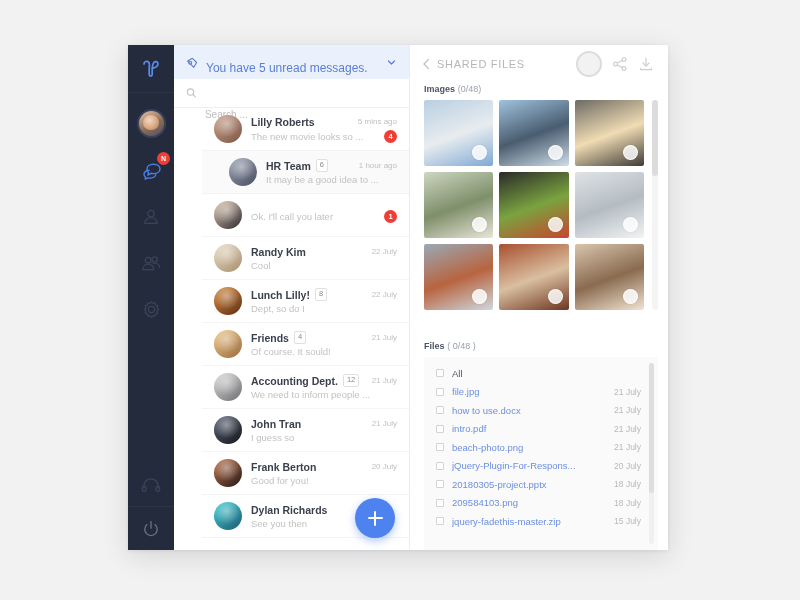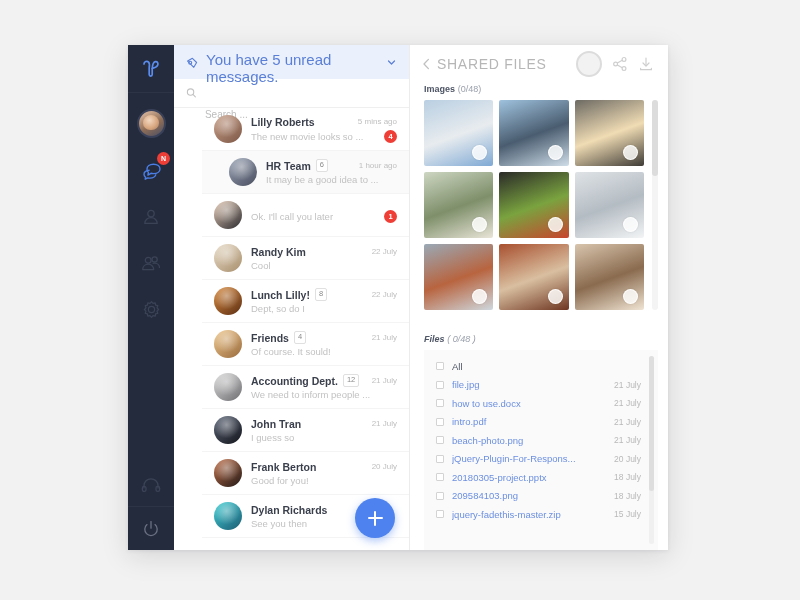--- a/index.html
+++ b/index.html
@@ -89,21 +89,21 @@
     position: relative;
   }
   .unread-banner {
     height: 34px;
     background: #eaf0fc;
     display: flex; align-items: center;
     padding: 0 12px;
     gap: 7px;
   }
   .unread-text {
-    color: #5a7fd6; font-size: 15px; flex: 1; margin-top: 12px;
+    color: #5a7fd6; font-size: 12px; flex: 1; margin-top: 12px;
   }
   .search-bar {
     height: 29px;
     display: flex; align-items: center;
     padding: 0 12px; gap: 8px;
     border-bottom: 1px solid #efefef;
   }
   .search-input {
     border: none; outline: none;
     font-size: 10px; color: #b8b8b8;
@@ -197,21 +197,21 @@
     height: 38px;
     display: flex; align-items: center;
     padding: 0 14px 0 12px;
     gap: 10px;
   }
   .back-link {
     display: flex; align-items: center; gap: 6px;
     cursor: pointer;
   }
   .back-title {
-    font-size: 14px; color: #b6b6b6; letter-spacing: .7px;
+    font-size: 11px; color: #b6b6b6; letter-spacing: .7px;
   }
   .hdr-circle {
     margin-left: auto;
     width: 26px; height: 26px; border-radius: 50%;
     border: 2px solid #dcdcdc; background: #f2f2f2;
   }
   .hdr-icon { cursor: pointer; opacity:.85; }
 
   .section-label {
     font-size: 10px; color: #4e5565; font-weight: bold;
@@ -563,21 +563,21 @@
           </div>
           <div class="thumb" style="background: linear-gradient(160deg, rgb(216, 197, 173) 0%, rgb(138, 107, 79) 52%, rgb(240, 228, 211) 100%);">
             <span class="sel"></span>
           </div>
         </div>
       <div class="grid-scroll">
           <i></i>
         </div>
     </div>
 
-    <div class="section-label" style="padding-top:23px;font-style:italic;">
+    <div class="section-label" style="padding-top:30px;">
       <span style="font-weight:bold;color:#4e5565;">Files</span>
       <span>( 0/48 )</span>
     </div>
 
     <div class="files-list-wrap">
       <div class="files-list" id="files-list">
           <div class="file-row">
             <span class="cbx"></span>
             <span class="file-name plain">All</span>
             <span class="file-date"></span>

